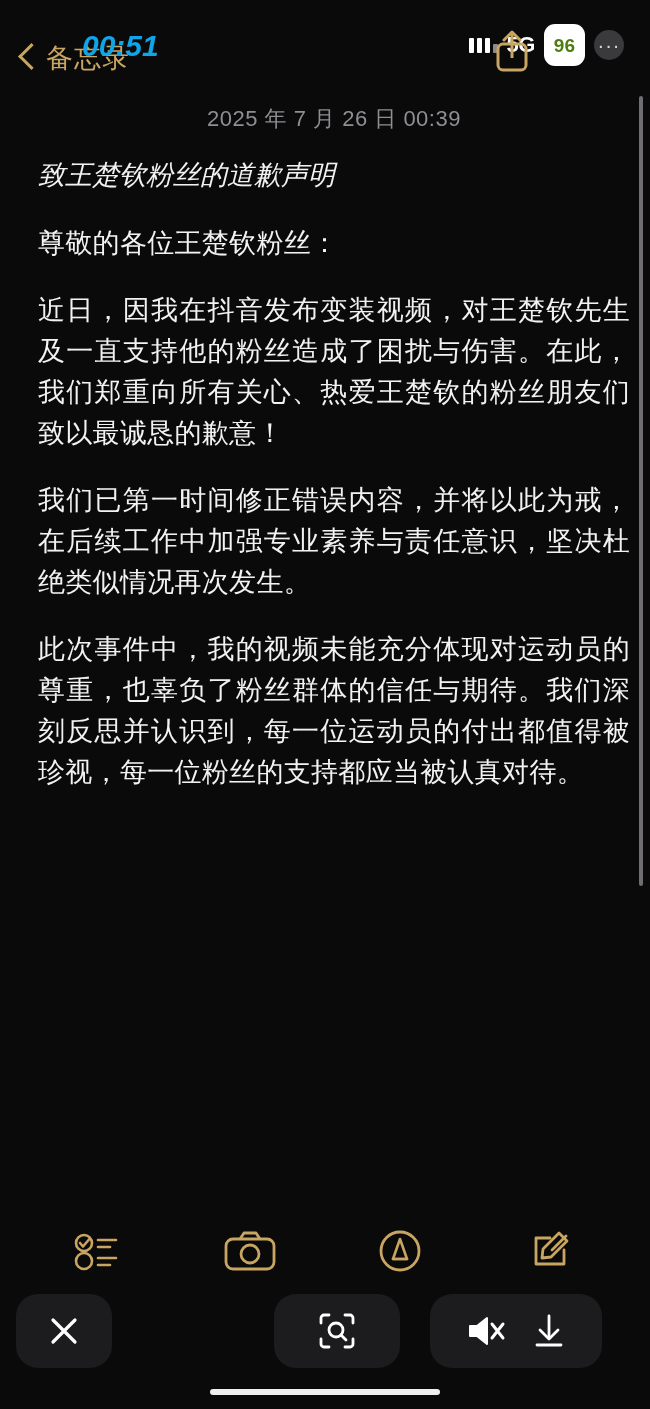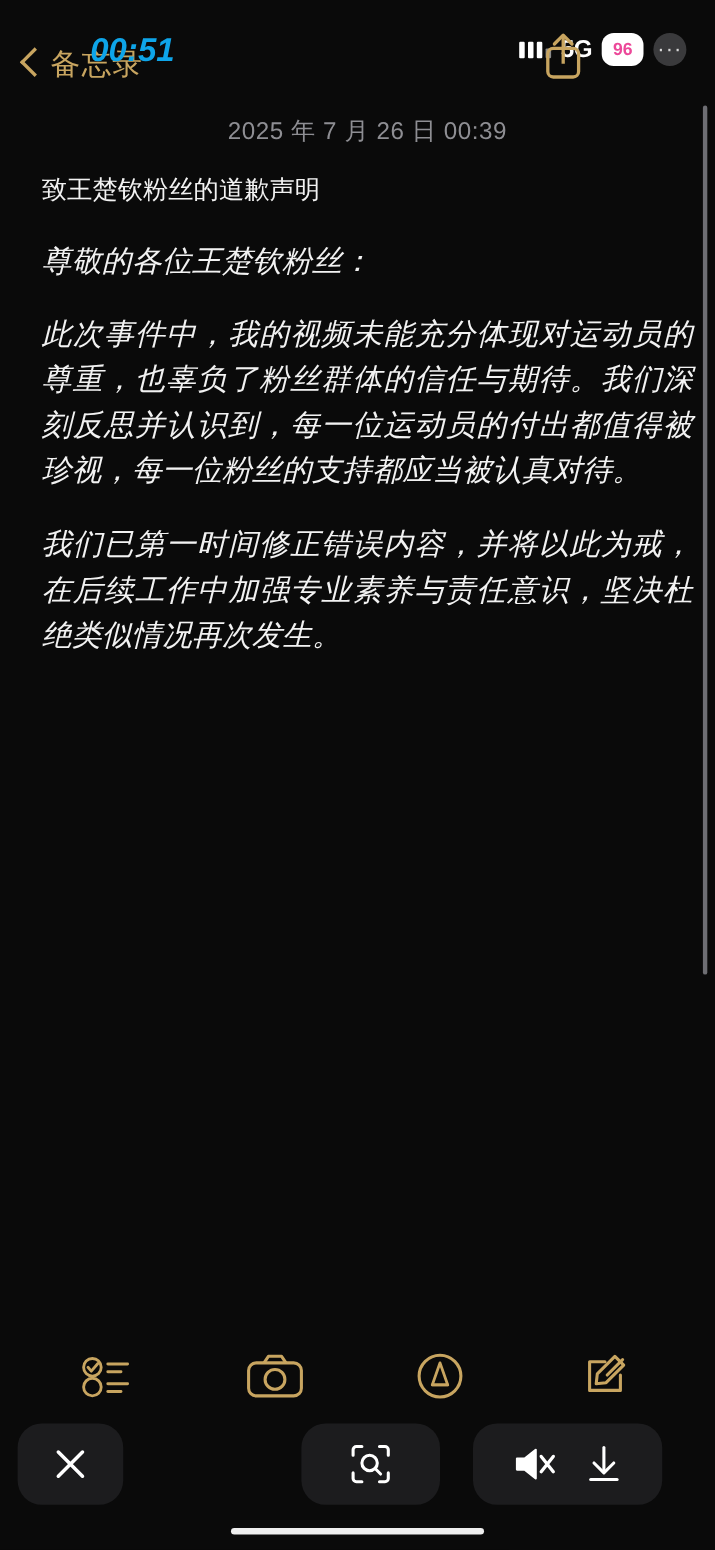--- a/index.html
+++ b/index.html
@@ -68,26 +68,26 @@
   .net-label {
     font-size: 22px;
     font-weight: 600;
     color: #ffffff;
     letter-spacing: -0.5px;
   }
   .battery {
     display: inline-flex;
     align-items: center;
     background: #ffffff;
-    color: #ec4899;
+    color: #4d7c0f;
     border-radius: 11px;
-    font-size: 16px;
+    font-size: 19px;
     font-weight: 700;
     padding: 2px 10px 2px 10px;
-    height: 30px;
+    height: 42px;
     line-height: 23px;
   }
   .dots-more {
     width: 30px; height: 30px;
     border-radius: 50%;
     background: #3a3a3c;
     color: #d8d8d8;
     font-size: 20px;
     display: flex; align-items: center; justify-content: center;
     letter-spacing: 1px;
@@ -144,33 +144,33 @@
   }
   .note-date {
     text-align: center;
     color: #8e8e93;
     font-size: 22px;
     margin-top: 10px;
     margin-bottom: 22px;
     letter-spacing: 0.5px;
   }
   .note-title {
-    font-size: 23px;
+    font-size: 27px;
     color: #f2f2f2;
     line-height: 1.45;
     margin-bottom: 28px;
+    font-style: italic;
   }
   .para {
     font-size: 27px;
     line-height: 1.52;
     color: #f2f2f2;
     margin-bottom: 26px;
     letter-spacing: 0.3px;
     text-align: justify;
-    font-style: italic;
   }
   .para.tight { margin-bottom: 0; }
 
   
   .scroll-indicator {
     position: absolute;
     right: 7px;
     top: 96px;
     width: 4px;
     height: 790px;
@@ -261,22 +261,23 @@
 
   <div class="navbar">
     <div class="back-chevron"></div>
     <span class="back-title">备忘录</span>
   </div>
 
   <div class="note">
     <div class="note-date">2025 年 7 月 26 日 00:39</div>
     <div class="note-title">致王楚钦粉丝的道歉声明</div>
     <p class="para">尊敬的各位王楚钦粉丝：</p>
+    <p class="para">近日，因我在抖音发布变装视频，对王楚钦先生及一直支持他的粉丝造成了困扰与伤害。在此，我们郑重向所有关心、热爱王楚钦的粉丝朋友们致以最诚恳的歉意！</p>
+    <p class="para">我们已第一时间修正错误内容，并将以此为戒，在后续工作中加强专业素养与责任意识，坚决杜绝类似情况再次发生。</p>
     <p class="para">此次事件中，我的视频未能充分体现对运动员的尊重，也辜负了粉丝群体的信任与期待。我们深刻反思并认识到，每一位运动员的付出都值得被珍视，每一位粉丝的支持都应当被认真对待。</p>
-    <p class="para">我们已第一时间修正错误内容，并将以此为戒，在后续工作中加强专业素养与责任意识，坚决杜绝类似情况再次发生。</p>
   </div>
 
   <div class="scroll-indicator"></div>
 
   <div class="toolbar">
     <div class="tb-item">
       <svg width="50" height="40" viewBox="0 0 50 40">
         <circle cx="10" cy="12" r="8" fill="none" stroke="#c8a560" stroke-width="2.6"></circle>
         <path d="M6 12 l3 3.5 l6 -7" fill="none" stroke="#c8a560" stroke-width="2.6" stroke-linecap="round" stroke-linejoin="round"></path>
         <circle cx="10" cy="30" r="8" fill="none" stroke="#c8a560" stroke-width="2.6"></circle>

